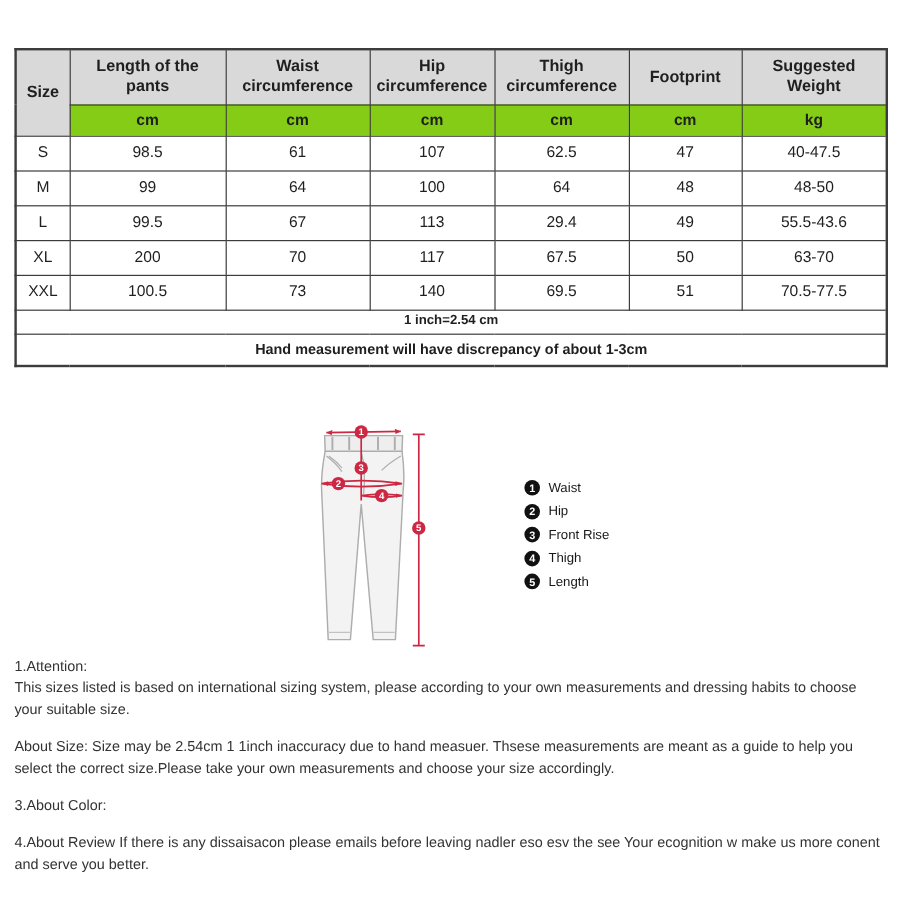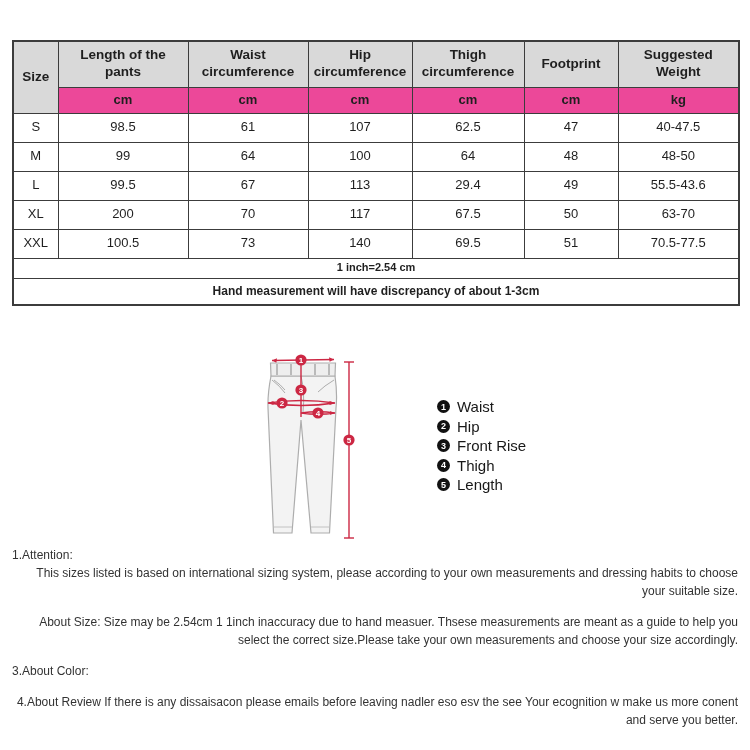--- a/index.html
+++ b/index.html
@@ -11,41 +11,41 @@
   .size-table-wrap{position:absolute;left:12px;top:40px;width:726px;}
   table.size-table{
     width:726px;border-collapse:collapse;table-layout:fixed;
     border:2px solid #3c3c3c;
   }
   table.size-table td,table.size-table th{
     border:1px solid #3c3c3c;text-align:center;vertical-align:middle;
     font-size:13px;line-height:1.25;padding:2px 3px;box-sizing:border-box;
   }
   tr.head-row th{background:#d9d9d9;font-weight:bold;font-size:13.5px;height:46px;}
-  tr.unit-row th{background:#ec4899;font-weight:bold;height:26px;}
+  tr.unit-row th{background:#84cc16;font-weight:bold;height:26px;}
   tr.data-row td{height:29px;font-weight:normal;background:#ffffff;}
   tr.note-row-1 td{height:20px;font-weight:bold;font-size:11px;}
   tr.note-row-2 td{height:27px;font-weight:bold;font-size:12px;}
   
   .diagram{position:absolute;left:0;top:340px;width:750px;height:210px;}
   .pants-svg{position:absolute;left:258px;top:10px;width:100px;height:195px;}
   .legend{position:absolute;left:437px;top:60px;display:flex;flex-direction:column;gap:6.5px;}
   .legend-item{display:flex;align-items:center;gap:7px;height:13px;}
   .legend-dot{
     width:13px;height:13px;border-radius:50%;background:#111111;color:#ffffff;
     font-size:9px;font-weight:bold;display:flex;align-items:center;justify-content:center;
     flex:0 0 13px;
   }
-  .legend-label{font-size:15px;color:#181818;}
+  .legend-label{font-size:11px;color:#181818;}
   
   .notes{position:absolute;left:12px;top:546px;width:726px;color:#333333;}
   .note-section{margin-bottom:13px;}
   .note-heading{font-size:12px;line-height:18px;}
   .note-heading:empty{display:none;}
-  .note-body{font-size:12px;line-height:18px;text-align:right;}
+  .note-body{font-size:12px;line-height:18px;}
 </style>
 </head>
 <body>
 
 <div class="size-table-wrap">
   <table class="size-table">
     <colgroup>
       <col style="width:45px">
         <col style="width:130px">
         <col style="width:120px">

